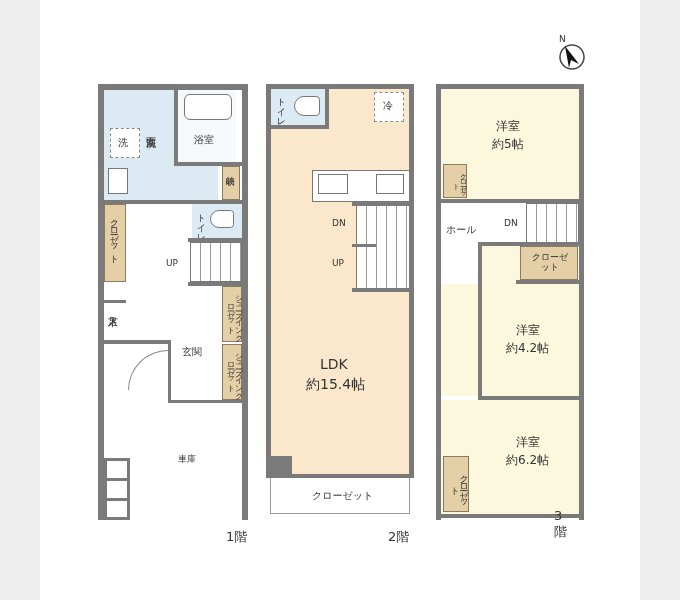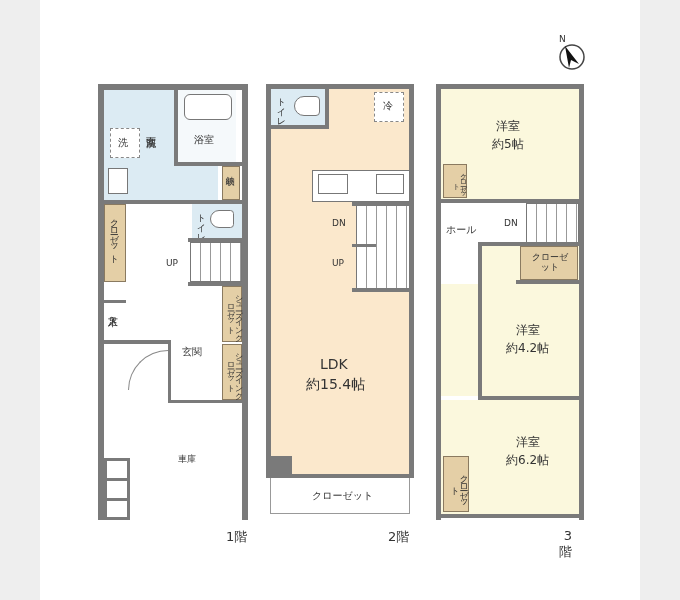--- a/index.html
+++ b/index.html
@@ -156,15 +156,15 @@
     <span class="lbl s12" style="left:70px;top:258px;">約4.2帖</span>
     <div class="wall" style="left:42px;top:312px;width:101px;height:4px;"></div>
 
     <div class="room cream" style="left:5px;top:200px;width:37px;height:112px;"></div>
     <div class="room cream" style="left:5px;top:316px;width:138px;height:114px;"></div>
     <span class="lbl s12" style="left:80px;top:352px;">洋室</span>
     <span class="lbl s12" style="left:70px;top:370px;">約6.2帖</span>
     <div class="room tan" style="left:7px;top:372px;width:26px;height:56px;"></div>
     <span class="lbl s9 vtxt" style="left:10px;top:380px;width:22px;height:44px;white-space:normal;line-height:1;">クローゼット</span>
 
-    <span class="floorlbl" style="left:118px;top:444px;text-align:right;">3階</span>
+    <span class="floorlbl" style="left:118px;top:424px;">3階</span>
   </div>
 </div>
 
 </body></html>

